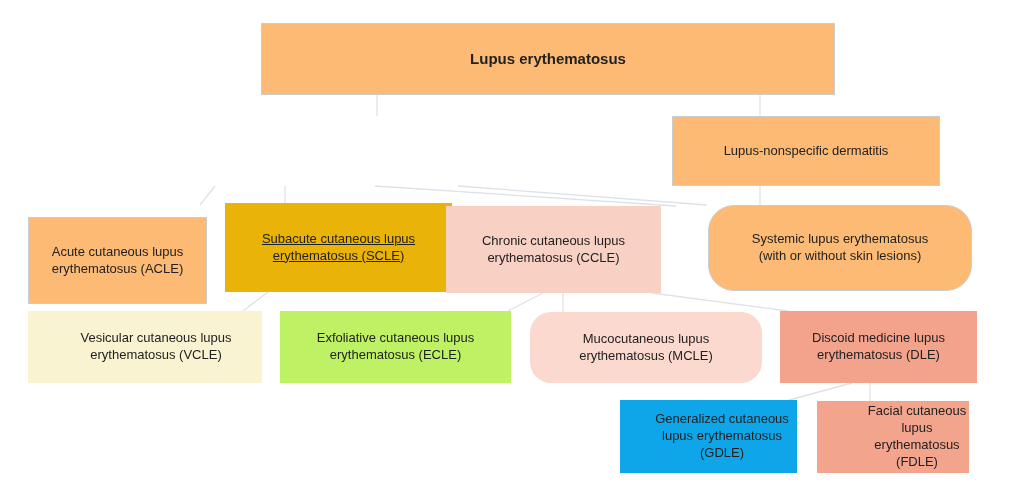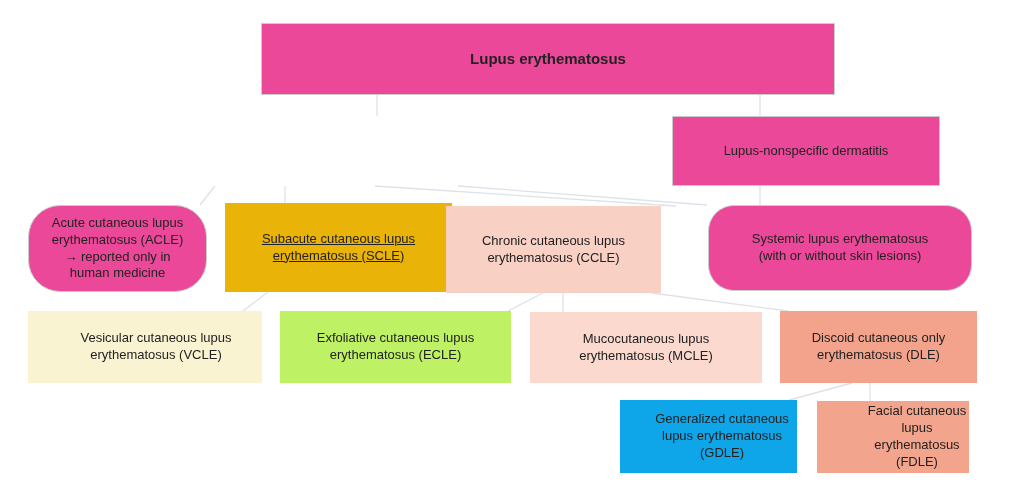--- a/index.html
+++ b/index.html
@@ -22,27 +22,27 @@
     position: absolute;
     display: flex;
     flex-direction: column;
     align-items: center;
     justify-content: center;
     text-align: center;
     font-size: 13px;
     line-height: 1.3;
     box-sizing: border-box;
   }
-  .node.white { background: #ec4899; border: 1px solid #cccccc; }
+  .node.white { background: #fdba74; border: 1px solid #cccccc; }
   .node .lbl { display: block; }
   
   .n-root    { left: 261px; top: 23px;  width: 574px; height: 72px; font-weight: bold; font-size: 15px; }
   .n-assoc   { left: 172px; top: 116px; width: 286px; height: 70px; }
   .n-nonspec { left: 672px; top: 116px; width: 268px; height: 70px; }
-  .n-acle    { left: 28px;  top: 205px; width: 179px; height: 87px; border-radius: 32px; }
+  .n-acle    { left: 28px;  top: 217px; width: 179px; height: 87px; }
   .n-acle .lbl  { max-width: 158px; }
   .n-acle .note { max-width: 122px; display: block; }
   .n-scle    { left: 225px; top: 203px; width: 227px; height: 89px; }
   .n-scle .lbl { max-width: 200px; }
   .n-ccle    { left: 446px; top: 206px; width: 215px; height: 87px; }
   .n-ccle .lbl { max-width: 190px; }
   .n-sle     { left: 708px; top: 205px; width: 264px; height: 86px; }
   .n-sle .lbl { max-width: 205px; }
   .n-vcle    { left: 28px;  top: 311px; width: 234px; height: 72px; }
   .n-vcle .lbl { max-width: 190px; }
@@ -84,21 +84,20 @@
     <span class="lbl">Lupus erythematosus</span>
   </div>
 
 
   <div class="node white n-nonspec" style="border-color: rgb(204, 204, 204);">
     <span class="lbl">Lupus-nonspecific dermatitis</span>
   </div>
 
   <div class="node white n-acle" style="border-color: rgb(204, 204, 204);">
     <span class="lbl">Acute cutaneous lupus erythematosus (ACLE)</span>
-    <span class="note">→ reported only in human medicine</span>
   </div>
 
   <div class="node n-scle" style="background-color: #eab308; text-decoration: underline;">
     <span class="lbl">Subacute cutaneous lupus erythematosus (SCLE)</span>
   </div>
 
   <div class="node n-ccle" style="background-color: rgb(248, 208, 196);">
     <span class="lbl">Chronic cutaneous lupus erythematosus (CCLE)</span>
   </div>
 
@@ -107,26 +106,26 @@
   </div>
 
   <div class="node n-vcle" style="background-color: rgb(250, 243, 210); padding-left: 22px;">
     <span class="lbl">Vesicular cutaneous lupus erythematosus (VCLE)</span>
   </div>
 
   <div class="node n-ecle" style="background-color: #bef264;">
     <span class="lbl">Exfoliative cutaneous lupus erythematosus (ECLE)</span>
   </div>
 
-  <div class="node n-mcle" style="background-color: rgb(251, 217, 207);">
+  <div class="node n-mcle" style="background-color: rgb(251, 217, 207); border-radius: 21px;">
     <span class="lbl">Mucocutaneous lupus erythematosus (MCLE)</span>
   </div>
 
   <div class="node n-dle" style="background-color: rgb(243, 163, 140);">
-    <span class="lbl">Discoid cutaneous only erythematosus (DLE)</span>
+    <span class="lbl">Discoid medicine lupus erythematosus (DLE)</span>
   </div>
 
   <div class="node n-gdle" style="background-color: #0ea5e9; align-items: flex-end;">
     <span class="lbl">Generalized cutaneous lupus erythematosus (GDLE)</span>
   </div>
 
   <div class="node n-fdle" style="background-color: rgb(243, 164, 141);">
     <span class="lbl">Facial cutaneous lupus erythematosus (FDLE)</span>
   </div>
 

